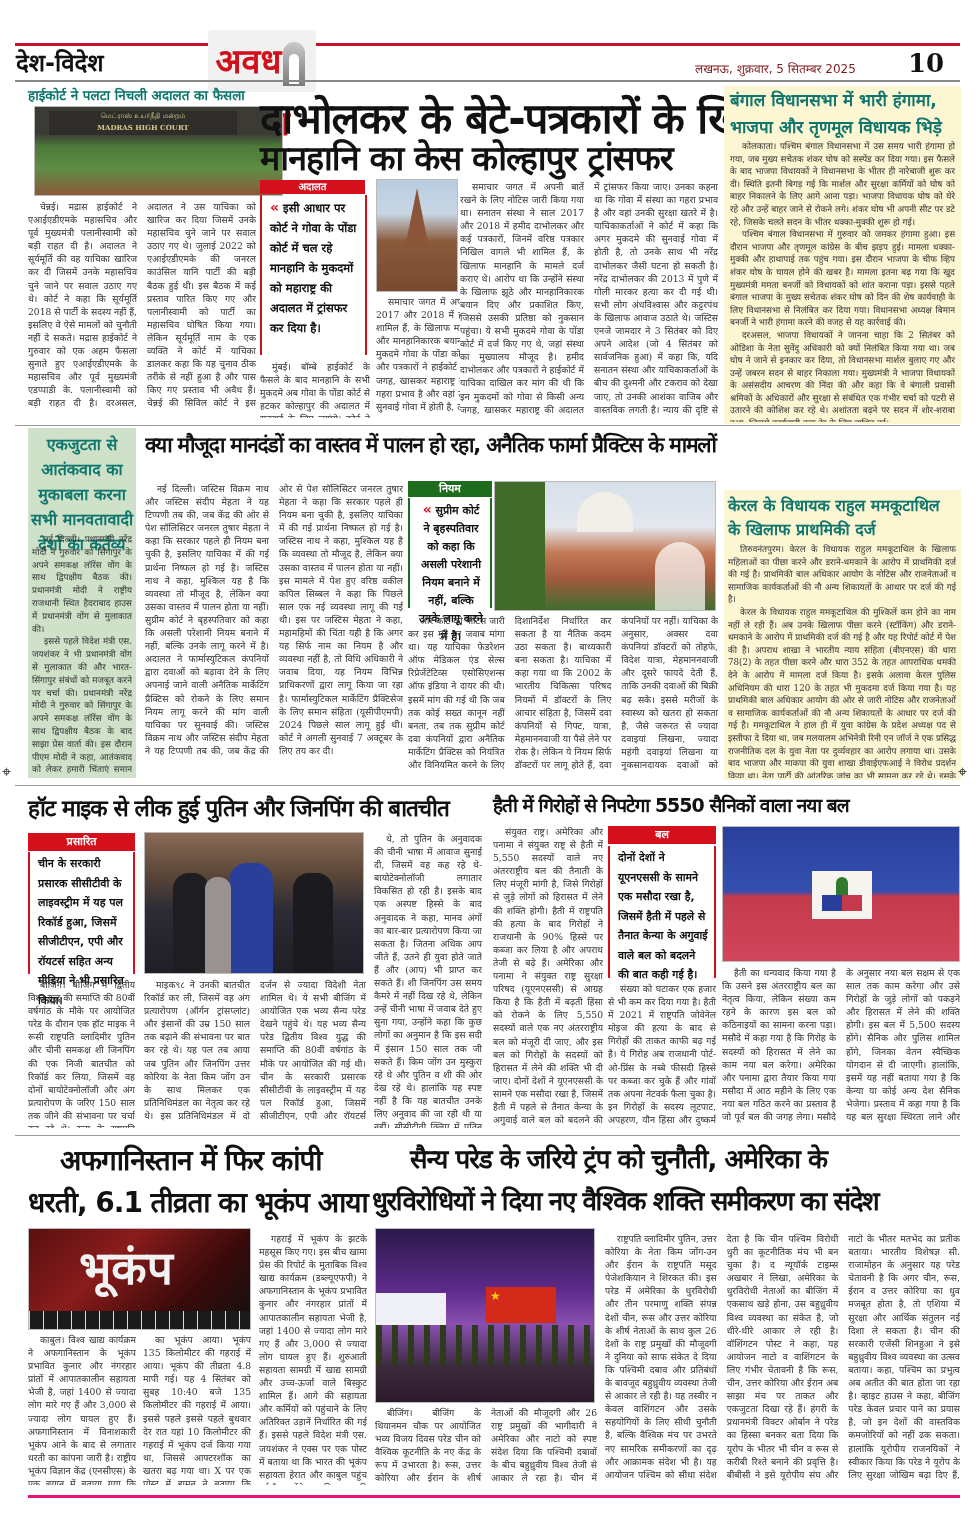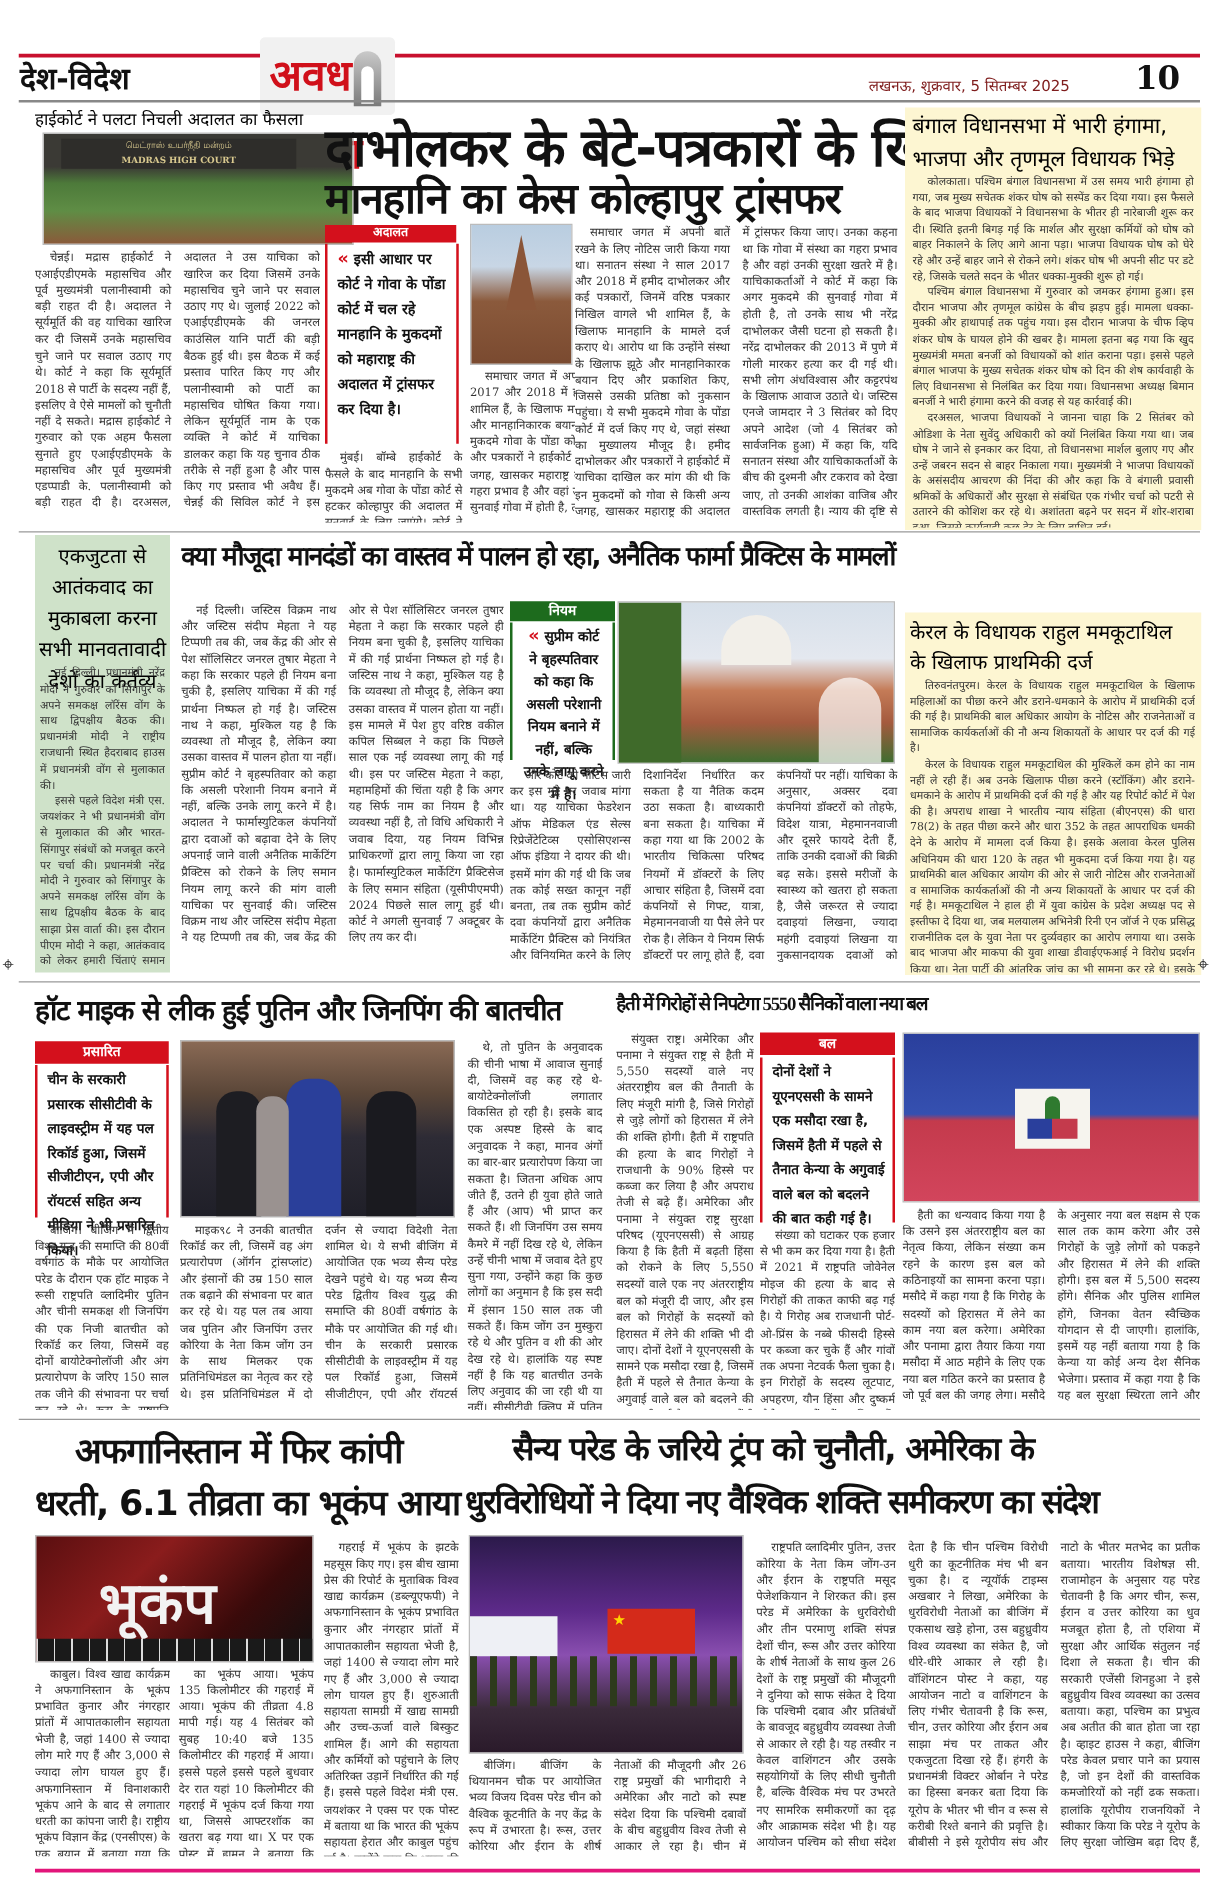--- a/index.html
+++ b/index.html
@@ -7,21 +7,21 @@
   body { font-family: "DejaVu Serif", serif; color: #222; position: relative; }
   .abs { position: absolute; }
   .hdr-line { background: #c8102e; height: 3px; }
   .section-name { font-family: "DejaVu Sans", sans-serif; font-weight: bold; font-size: 24px; color: #111; }
   .masthead { background: #f1f1f1; border-radius: 4px; text-align: center; font-family: "DejaVu Sans", sans-serif; font-weight: bold; color: #d0101a; font-size: 34px; line-height: 62px; }
   .masthead .arch { display: inline-block; width: 22px; height: 44px; vertical-align: middle; margin: 0 2px; background: linear-gradient(#c9c9c9, #7a7a7a); border-radius: 11px 11px 0 0; position: relative; }
   .masthead .arch::after { content: ""; position: absolute; left: 6px; top: 12px; width: 10px; height: 30px; background: #fff; border-radius: 5px 5px 0 0; }
   .dateline { font-family: "DejaVu Sans", sans-serif; font-size: 12px; color: #7f1d1d; }
   .pagenum { font-family: "DejaVu Serif", serif; font-weight: bold; font-size: 26px; color: #111; }
   .h-xl { font-family: "DejaVu Sans", sans-serif; font-weight: bold; color: #111; letter-spacing: -1px; }
-  .h-md { font-family: "DejaVu Sans", sans-serif; font-weight: normal; color: #000000; }
+  .h-md { font-family: "DejaVu Sans", sans-serif; font-weight: bold; color: #0f766e; }
   .body-text { font-size: 9.2px; line-height: 13.1px; text-align: justify; color: #333; overflow: hidden; }
   .body-text p { text-indent: 12px; }
   .cols2 { column-count: 2; column-gap: 10px; }
   .cols3 { column-count: 3; column-gap: 10px; }
   .photo { overflow: hidden; border: 1px solid #bbb; }
   .label-red { background: #d4101c; color: #fff; font-family: "DejaVu Sans", sans-serif; font-weight: bold; font-size: 12px; text-align: center; line-height: 22px; }
   .label-green { background: #1d6b1d; color: #fff; font-family: "DejaVu Sans", sans-serif; font-weight: bold; font-size: 12px; text-align: center; line-height: 22px; }
   .quote-box { border-left: 2px solid #d4101c; border-right: 2px solid #d4101c; font-family: "DejaVu Sans", sans-serif; font-weight: bold; color: #111; font-size: 14.5px; line-height: 25px; padding: 2px 6px 0 8px; }
   .quote-box.green { border-color: #1d6b1d; text-align: center; }
   .quote-mark { color: #d4101c; font-size: 14px; }
@@ -141,21 +141,21 @@
 <div class="abs body-text" style="left:28px;top:978px;width:107px;height:150px;">
   <p>बीजिंग। बीजिंग में द्वितीय विश्व युद्ध की समाप्ति की 80वीं वर्षगांठ के मौके पर आयोजित परेड के दौरान एक हॉट माइक ने रूसी राष्ट्रपति व्लादिमीर पुतिन और चीनी समकक्ष शी जिनपिंग की एक निजी बातचीत को रिकॉर्ड कर लिया, जिसमें वह दोनों बायोटेक्नोलॉजी और अंग प्रत्यारोपण के जरिए 150 साल तक जीने की संभावना पर चर्चा कर रहे थे। रूस के राष्ट्रपति व्लादिमीर पुतिन और उनके चीनी समकक्ष शी जिनपिंग जब बुधवार को कंधे से कंधा मिलाकर चल रहे थे, तो एक ९८हॉट</p>
 </div>
 <div class="abs body-text cols2" style="left:144px;top:978px;width:222px;height:150px;">
   <p>माइक९८ ने उनकी बातचीत रिकॉर्ड कर ली, जिसमें वह अंग प्रत्यारोपण (ऑर्गन ट्रांसप्लांट) और इंसानों की उम्र 150 साल तक बढ़ाने की संभावना पर बात कर रहे थे। यह पल तब आया जब पुतिन और जिनपिंग उत्तर कोरिया के नेता किम जोंग उन के साथ मिलकर एक प्रतिनिधिमंडल का नेतृत्व कर रहे थे। इस प्रतिनिधिमंडल में दो दर्जन से ज्यादा विदेशी नेता शामिल थे। ये सभी बीजिंग में आयोजित एक भव्य सैन्य परेड देखने पहुंचे थे। यह भव्य सैन्य परेड द्वितीय विश्व युद्ध की समाप्ति की 80वीं वर्षगांठ के मौके पर आयोजित की गई थी। चीन के सरकारी प्रसारक सीसीटीवी के लाइवस्ट्रीम में यह पल रिकॉर्ड हुआ, जिसमें सीजीटीएन, एपी और रॉयटर्स सहित अन्य मीडिया ने भी प्रसारित किया। चीन के रेडियो और टेलीविजन प्रशासन ने बताया कि इस कार्यक्रम की सीसीटीवी कवरेज को 1.9 अरब बार ऑनलाइन देखा गया और 40 करोड़ से ज्यादा लोगों ने देखा। जैसे ही पुतिन और जिनपिंग, किम जोंग उन के साथ परेड देखने के लिए तियानमेन के मंच की ओर बढ़ रहे</p>
 </div>
 <div class="abs body-text" style="left:374px;top:832px;width:108px;height:296px;">
   <p>थे, तो पुतिन के अनुवादक की चीनी भाषा में आवाज सुनाई दी, जिसमें वह कह रहे थे- बायोटेक्नोलॉजी लगातार विकसित हो रही है। इसके बाद एक अस्पष्ट हिस्से के बाद अनुवादक ने कहा, मानव अंगों का बार-बार प्रत्यारोपण किया जा सकता है। जितना अधिक आप जीते हैं, उतने ही युवा होते जाते हैं और (आप) भी प्राप्त कर सकते हैं। शी जिनपिंग उस समय कैमरे में नहीं दिख रहे थे, लेकिन उन्हें चीनी भाषा में जवाब देते हुए सुना गया, उन्होंने कहा कि कुछ लोगों का अनुमान है कि इस सदी में इंसान 150 साल तक जी सकते हैं। किम जोंग उन मुस्कुरा रहे थे और पुतिन व शी की ओर देख रहे थे। हालांकि यह स्पष्ट नहीं है कि यह बातचीत उनके लिए अनुवाद की जा रही थी या नहीं। सीसीटीवी क्लिप में पुतिन की आवाज रूसी भाषा में साफ-साफ सुनाई नहीं दी। रूसी सरकार ने इस पर अभी कोई टिप्पणी नहीं की है। चीन के विदेश मंत्रालय और सरकारी प्रसारक सीसीटीवी ने भी रॉयटर्स के सवालों का जवाब नहीं दिया।</p>
 </div>
 
-<div class="abs h-xl" style="left:493px;top:792px;font-size:15px;white-space:nowrap;font-family:Liberation Serif, serif;">हैती में गिरोहों से निपटेगा 5550 सैनिकों वाला नया बल</div>
+<div class="abs h-xl" style="left:493px;top:792px;font-size:19px;white-space:nowrap;">हैती में गिरोहों से निपटेगा 5550 सैनिकों वाला नया बल</div>
 <div class="abs body-text" style="left:493px;top:825px;width:110px;height:303px;">
   <p>संयुक्त राष्ट्र। अमेरिका और पनामा ने संयुक्त राष्ट्र से हैती में 5,550 सदस्यों वाले नए अंतरराष्ट्रीय बल की तैनाती के लिए मंजूरी मांगी है, जिसे गिरोहों से जुड़े लोगों को हिरासत में लेने की शक्ति होगी। हैती में राष्ट्रपति की हत्या के बाद गिरोहों ने राजधानी के 90% हिस्से पर कब्जा कर लिया है और अपराध तेजी से बढ़े हैं। अमेरिका और पनामा ने संयुक्त राष्ट्र सुरक्षा परिषद (यूएनएससी) से आग्रह किया है कि हैती में बढ़ती हिंसा को रोकने के लिए 5,550 सदस्यों वाले एक नए अंतरराष्ट्रीय बल को मंजूरी दी जाए, और इस बल को गिरोहों के सदस्यों को हिरासत में लेने की शक्ति भी दी जाए। दोनों देशों ने यूएनएससी के सामने एक मसौदा रखा है, जिसमें हैती में पहले से तैनात केन्या के अगुवाई वाले बल को बदलने की बात कही गई है। समाचार एजेंसी एसोसिएटेड प्रेस ने बुधवार को यह जानकारी दी। सबसे पहले केन्या के सैनिक जून 2024 में हैती पहुंचे थे। बल में शुरुआत में सैनिकों की संख्या ढाई हजार होनी थी, लेकिन फंड की कमी के कारण इस</p>
 </div>
 <div class="abs label-red" style="left:608px;top:826px;width:108px;height:18px;line-height:18px;font-size:11px;">बल</div>
 <div class="abs quote-box" style="left:608px;top:846px;width:108px;height:132px;font-size:10.8px;line-height:19.5px;">
   <span>दोनों देशों ने यूएनएससी के सामने एक मसौदा रखा है, जिसमें हैती में पहले से तैनात केन्या के अगुवाई वाले बल को बदलने की बात कही गई है।</span>
 </div>
 <div class="abs body-text" style="left:608px;top:982px;width:108px;height:146px;">
   <p>संख्या को घटाकर एक हजार से भी कम कर दिया गया है। हैती में 2021 में राष्ट्रपति जोवेनेल मोइज की हत्या के बाद से गिरोहों की ताकत काफी बढ़ गई है। ये गिरोह अब राजधानी पोर्ट-ओ-प्रिंस के नब्बे फीसदी हिस्से पर कब्जा कर चुके हैं और गांवों तक अपना नेटवर्क फैला चुका है। इन गिरोहों के सदस्य लूटपाट, अपहरण, यौन हिंसा और दुष्कर्म जैसे अपराधों में शामिल हैं। राष्ट्रपति की हत्या के बाद से हैती में कोई निर्वाचित राष्ट्रपति नहीं है। छह पन्नों के मसौदे में</p>
 </div>
@@ -167,21 +167,21 @@
 </div>
 <div class="abs body-text cols2" style="left:722px;top:966px;width:238px;height:162px;">
   <p>हैती का धन्यवाद किया गया है कि उसने इस अंतरराष्ट्रीय बल का नेतृत्व किया, लेकिन संख्या कम रहने के कारण इस बल को कठिनाइयों का सामना करना पड़ा। मसौदे में कहा गया है कि गिरोह के सदस्यों को हिरासत में लेने का काम नया बल करेगा। अमेरिका और पनामा द्वारा तैयार किया गया मसौदा में आठ महीने के लिए एक नया बल गठित करने का प्रस्ताव है जो पूर्व बल की जगह लेगा। मसौदे के अनुसार नया बल सक्षम से एक साल तक काम करेगा और उसे गिरोहों के जुड़े लोगों को पकड़ने और हिरासत में लेने की शक्ति होगी। इस बल में 5,500 सदस्य होंगे। सैनिक और पुलिस शामिल होंगे, जिनका वेतन स्वैच्छिक योगदान से दी जाएगी। हालांकि, इसमें यह नहीं बताया गया है कि केन्या या कोई अन्य देश सैनिक भेजेगा। प्रस्ताव में कहा गया है कि यह बल सुरक्षा स्थिरता लाने और हैती की संस्थाओं को कमजोर होने से रोका जा सके।</p>
 </div>
 
 <div class="abs grey-rule" style="left:15px;top:1135px;width:945px;"></div>
 
 <div class="abs h-xl" style="left:60px;top:1140px;font-size:28px;">अफगानिस्तान में फिर कांपी</div>
 <div class="abs h-xl" style="left:28px;top:1182px;font-size:28px;">धरती, 6.1 तीव्रता का भूकंप आया</div>
 <div class="abs photo" style="left:28px;top:1228px;width:223px;height:102px;background:linear-gradient(135deg,#5a0f10 0%,#8a1c1c 35%,#3a0a0a 70%,#111 100%);">
-  <div style="position:absolute;left:50px;top:20px;font-family:'DejaVu Sans',sans-serif;font-weight:bold;color:#f2f2f2;font-size:46px;">भूकंप</div>
+  <div style="position:absolute;left:50px;top:6px;font-family:'DejaVu Sans',sans-serif;font-weight:bold;color:#f2f2f2;font-size:46px;">भूकंप</div>
   <div style="position:absolute;left:0;bottom:0;width:100%;height:18px;background:repeating-linear-gradient(90deg,#ddd 0 1px,#1a1a1a 1px 14px);"></div>
 </div>
 <div class="abs body-text" style="left:28px;top:1333px;width:108px;height:152px;">
   <p>काबुल। विश्व खाद्य कार्यक्रम ने अफगानिस्तान के भूकंप प्रभावित कुनार और नंगरहार प्रांतों में आपातकालीन सहायता भेजी है, जहां 1400 से ज्यादा लोग मारे गए हैं और 3,000 से ज्यादा लोग घायल हुए हैं। अफगानिस्तान में विनाशकारी भूकंप आने के बाद से लगातार धरती का कांपना जारी है। राष्ट्रीय भूकंप विज्ञान केंद्र (एनसीएस) के एक बयान में बताया गया कि गुरुवार को अफगानिस्तान में फिर से 4.8 तीव्रता</p>
 </div>
 <div class="abs body-text" style="left:143px;top:1333px;width:108px;height:152px;">
   <p>का भूकंप आया। भूकंप 135 किलोमीटर की गहराई में आया। भूकंप की तीव्रता 4.8 मापी गई। यह 4 सितंबर को सुबह 10:40 बजे 135 किलोमीटर की गहराई में आया। इससे पहले इससे पहले बुधवार देर रात यहां 10 किलोमीटर की गहराई में भूकंप दर्ज किया गया था, जिससे आफ्टरशॉक का खतरा बढ़ गया था। X पर एक पोस्ट में ह्यूमन ने बताया कि अफगानिस्तान में रात 23:53 बजे 10 किलोमीटर की</p>
 </div>
 <div class="abs body-text" style="left:259px;top:1232px;width:108px;height:253px;">
   <p>गहराई में भूकंप के झटके महसूस किए गए। इस बीच खामा प्रेस की रिपोर्ट के मुताबिक विश्व खाद्य कार्यक्रम (डब्ल्यूएफपी) ने अफगानिस्तान के भूकंप प्रभावित कुनार और नंगरहार प्रांतों में आपातकालीन सहायता भेजी है, जहां 1400 से ज्यादा लोग मारे गए हैं और 3,000 से ज्यादा लोग घायल हुए हैं। शुरुआती सहायता सामग्री में खाद्य सामग्री और उच्च-ऊर्जा वाले बिस्कुट शामिल हैं। आगे की सहायता और कर्मियों को पहुंचाने के लिए अतिरिक्त उड़ानें निर्धारित की गई हैं। इससे पहले विदेश मंत्री एस. जयशंकर ने एक्स पर एक पोस्ट में बताया था कि भारत की भूकंप सहायता हेरात और काबुल पहुंच गई है। उन्होंने कहा कि भारत की भूकंप सहायता हेरात और काबुल पहुंच गई है।</p>

